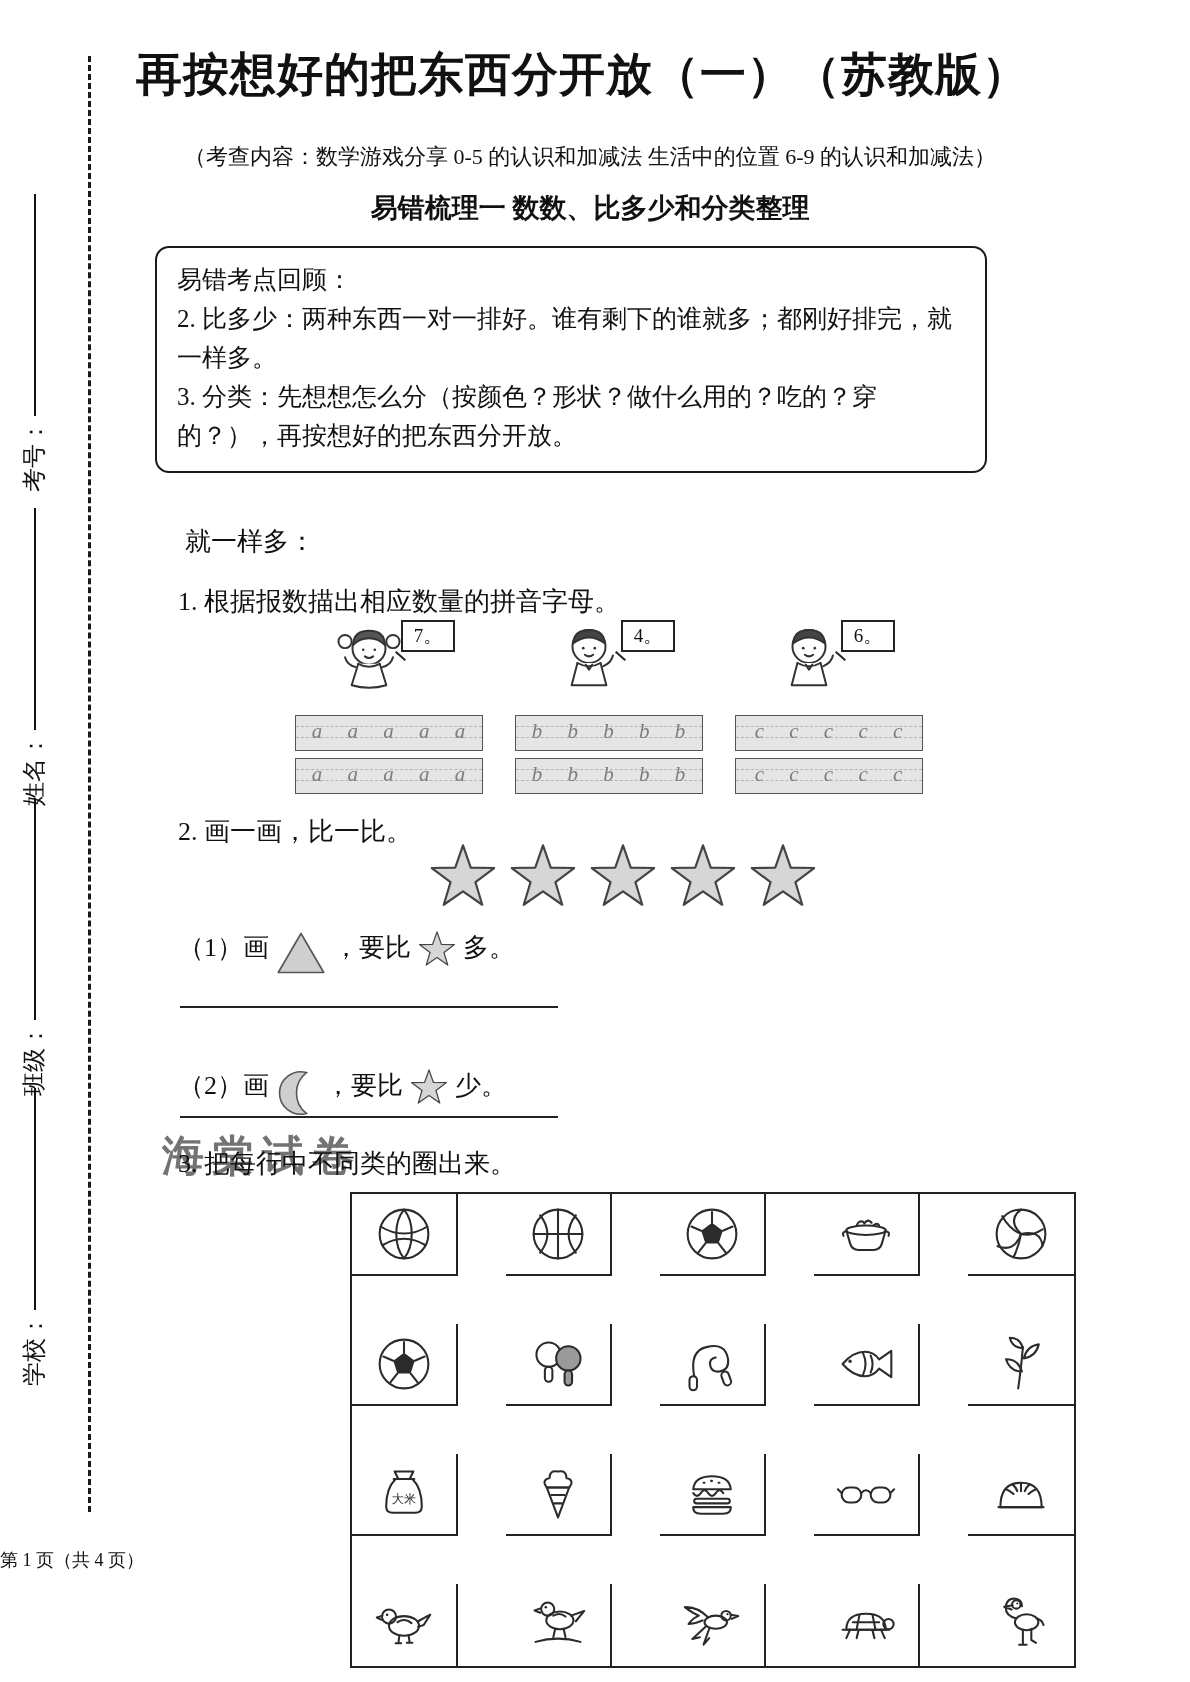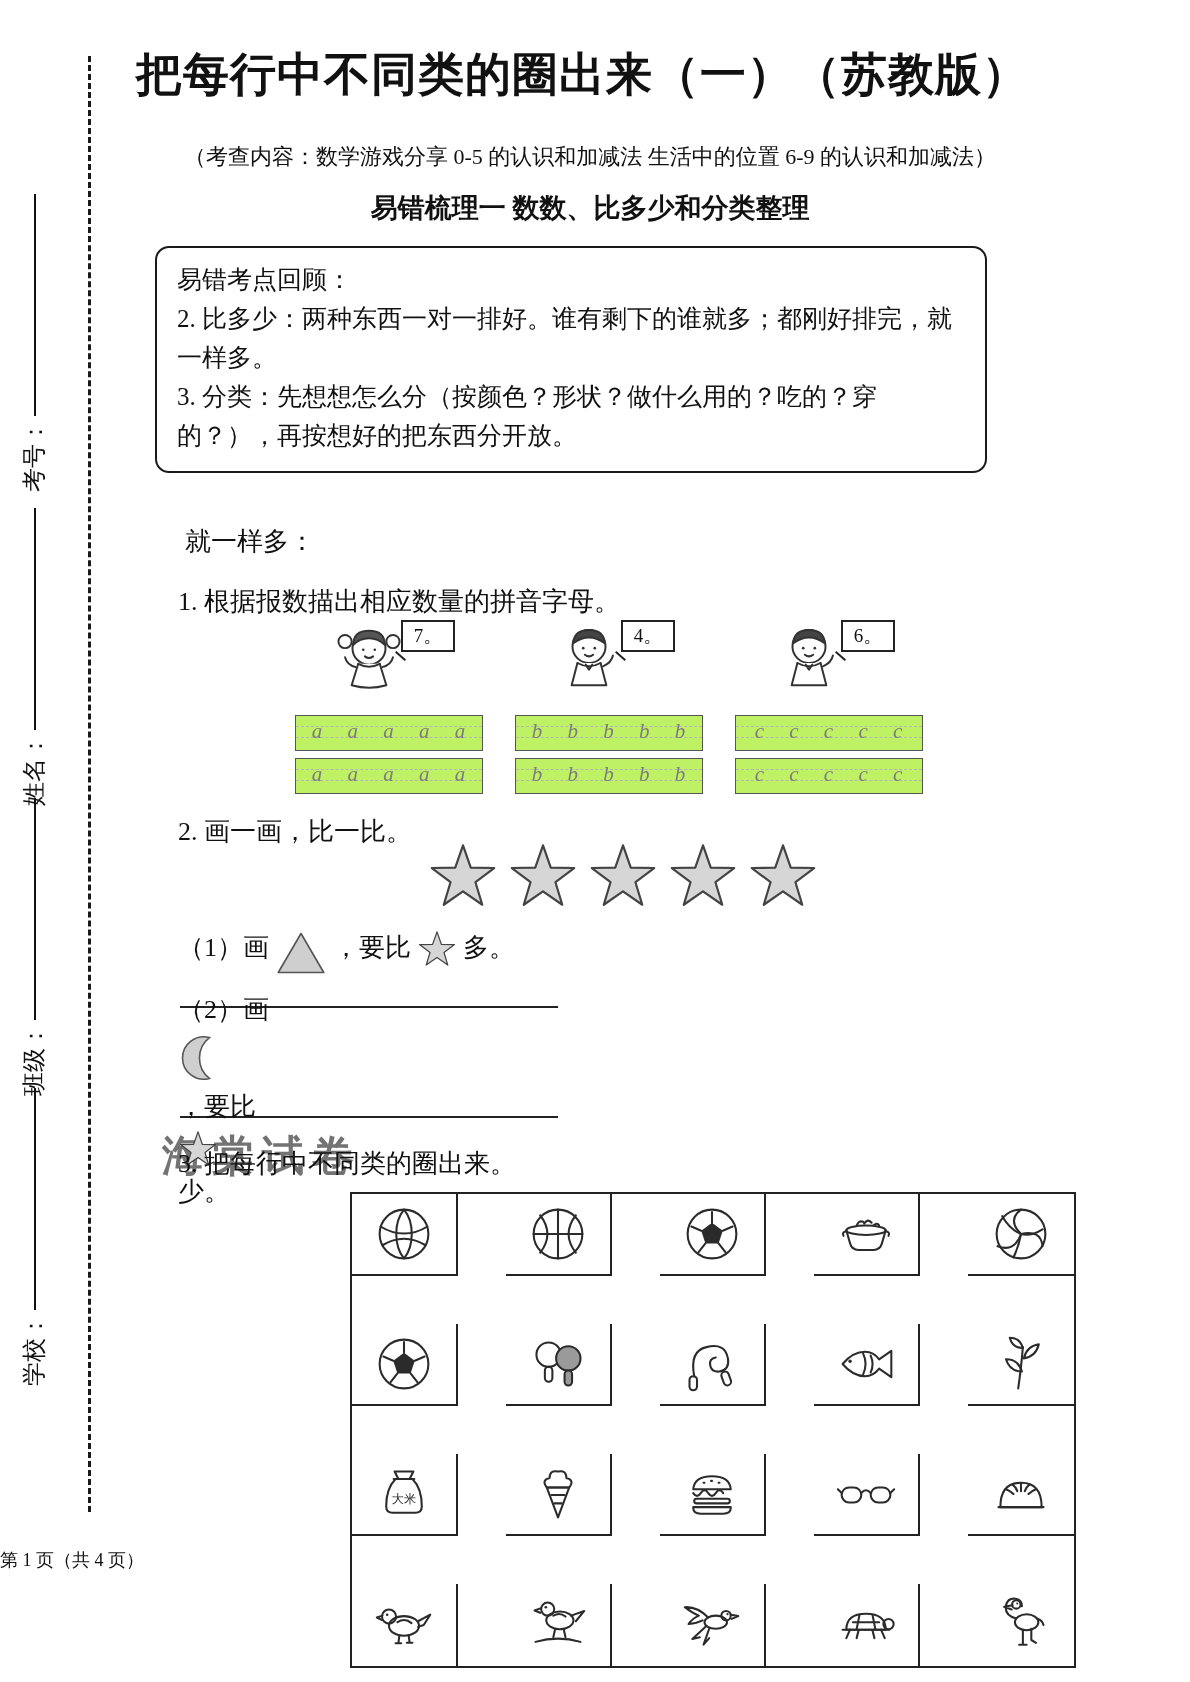--- a/index.html
+++ b/index.html
@@ -27,31 +27,31 @@
   .q2-text{top:814px;left:178px;}
   .q3-text{top:1146px;left:178px;}
 
   .q1-group{position:absolute;top:618px;width:190px;}
   .q1-child{position:relative;height:90px;}
   .q1-child svg.child{position:absolute;left:36px;top:4px;width:76px;height:82px;}
   .bubble{position:absolute;left:106px;top:2px;min-width:42px;height:28px;border:2px solid #222;
           background:#fff;font-size:19px;line-height:28px;text-align:center;padding:0 4px;}
   .bubble::before{content:"";position:absolute;left:-9px;bottom:-7px;width:13px;height:0;
           border-top:2px solid #222;transform:rotate(42deg);}
-  .trace-box{position:relative;width:186px;height:34px;border:1.5px solid #555;margin-top:7px;background:#bef264;}
+  .trace-box{position:relative;width:186px;height:34px;border:1.5px solid #555;margin-top:7px;background:#e5e5e5;}
   .trace-box .l1,.trace-box .l2{position:absolute;left:0;right:0;border-top:1px dashed #b5b5b5;}
   .trace-box .l1{top:10px}.trace-box .l2{top:21px}
   .trace-letters{position:absolute;left:0;right:0;top:3px;text-align:center;font-size:21px;
           font-style:italic;color:#7d7d7d;word-spacing:18px;letter-spacing:1px;}
 
   .stars-row{position:absolute;top:842px;left:428px;display:flex;gap:10px;}
   .star-large{width:70px;height:68px;}
   .q2-line{position:absolute;left:178px;display:flex;font-size:26px;gap:6px;z-index:2;}
   .q2-line-1{top:930px;}
-  .q2-line-2{top:992px;flex-direction:column;}
+  .q2-line-2{top:1068px;}
   .shape-triangle{width:52px;height:46px;}
   .shape-moon{width:44px;height:50px;}
   .star-small{width:40px;height:38px;}
   .blank-line{position:absolute;left:180px;width:378px;border-bottom:2px solid #222;}
   .blank-line-1{top:1006px;}
   .blank-line-2{top:1116px;}
 
   .watermark{position:absolute;top:1128px;left:162px;font-size:42px;color:#737373;
              letter-spacing:8px;z-index:1;font-weight:bold;}
 
@@ -122,21 +122,21 @@
   <div class="side-field" style="top:806px">
     <span>姓名：</span><span class="side-line"></span>
   </div>
   <div class="side-field" style="top:1096px">
     <span>班级：</span><span class="side-line"></span>
   </div>
   <div class="side-field" style="top:1386px">
     <span>学校：</span><span class="side-line"></span>
   </div>
 
-  <div class="title">把每行中不同类的圈出来（一）（苏教版）</div>
+  <div class="title">再按想好的把东西分开放（一）（苏教版）</div>
   <div class="subtitle">（考查内容：数学游戏分享 0-5 的认识和加减法 生活中的位置 6-9 的认识和加减法）</div>
   <div class="section-heading">易错梳理一 数数、比多少和分类整理</div>
 
   <div class="review-box">
     <div>易错考点回顾：</div>
     <div>2. 比多少：两种东西一对一排好。谁有剩下的谁就多；都刚好排完，就一样多。</div>
     <div>3. 分类：先想想怎么分（按颜色？形状？做什么用的？吃的？穿的？），再按想好的把东西分开放。</div>
   </div>
 
   <div class="practice-heading">就一样多：</div>

